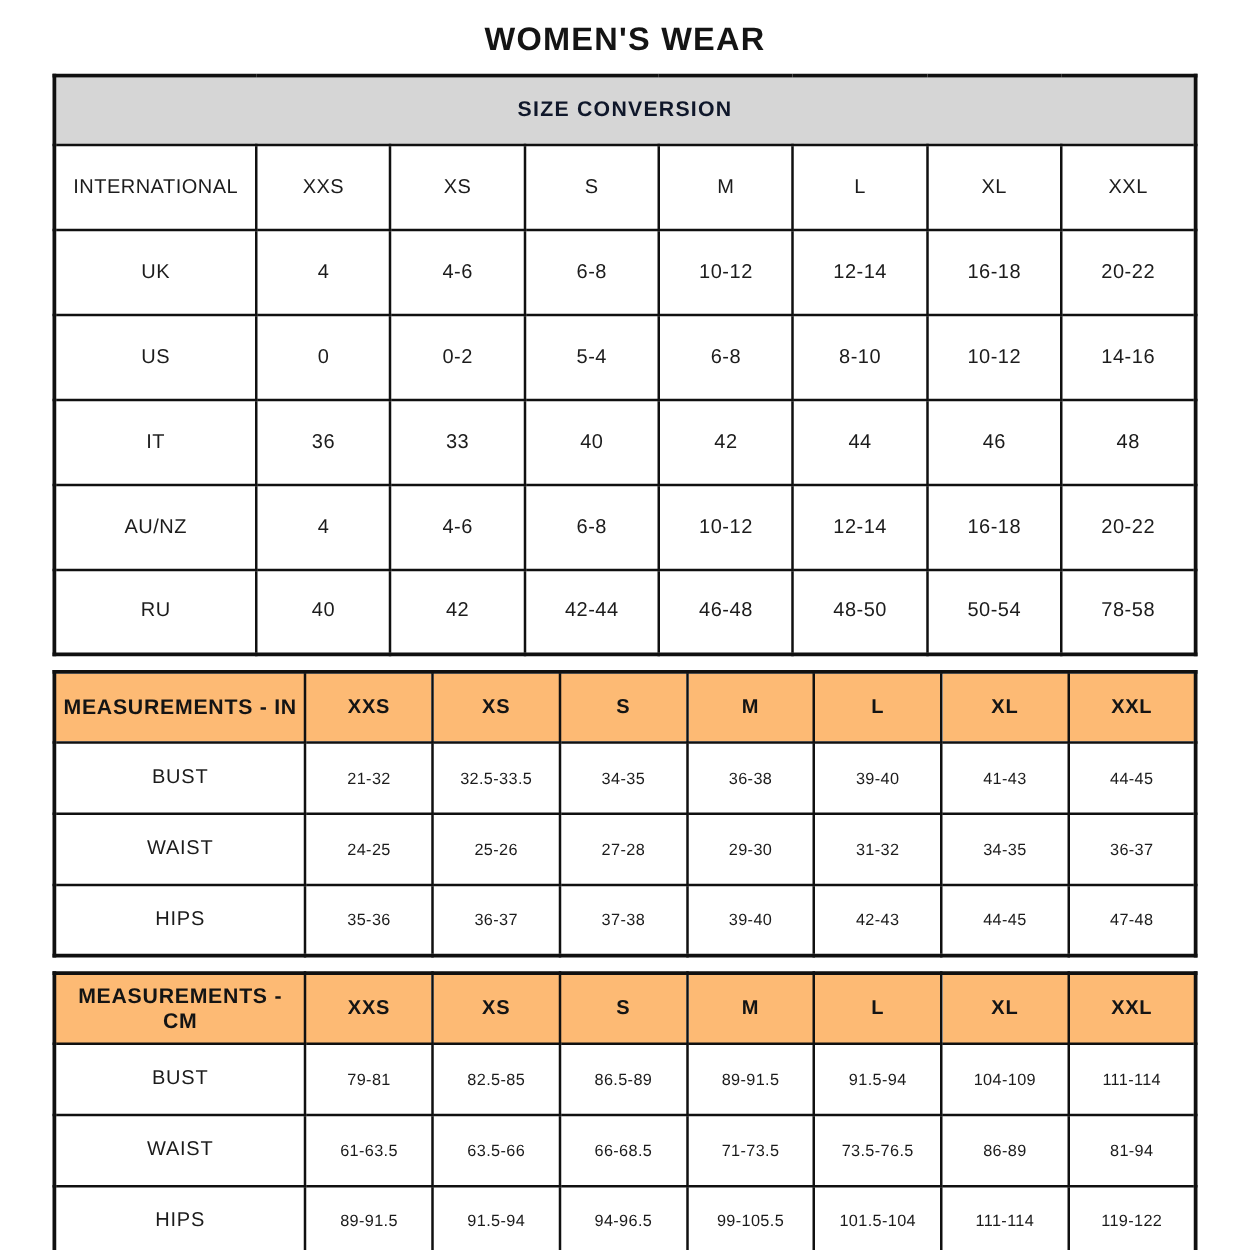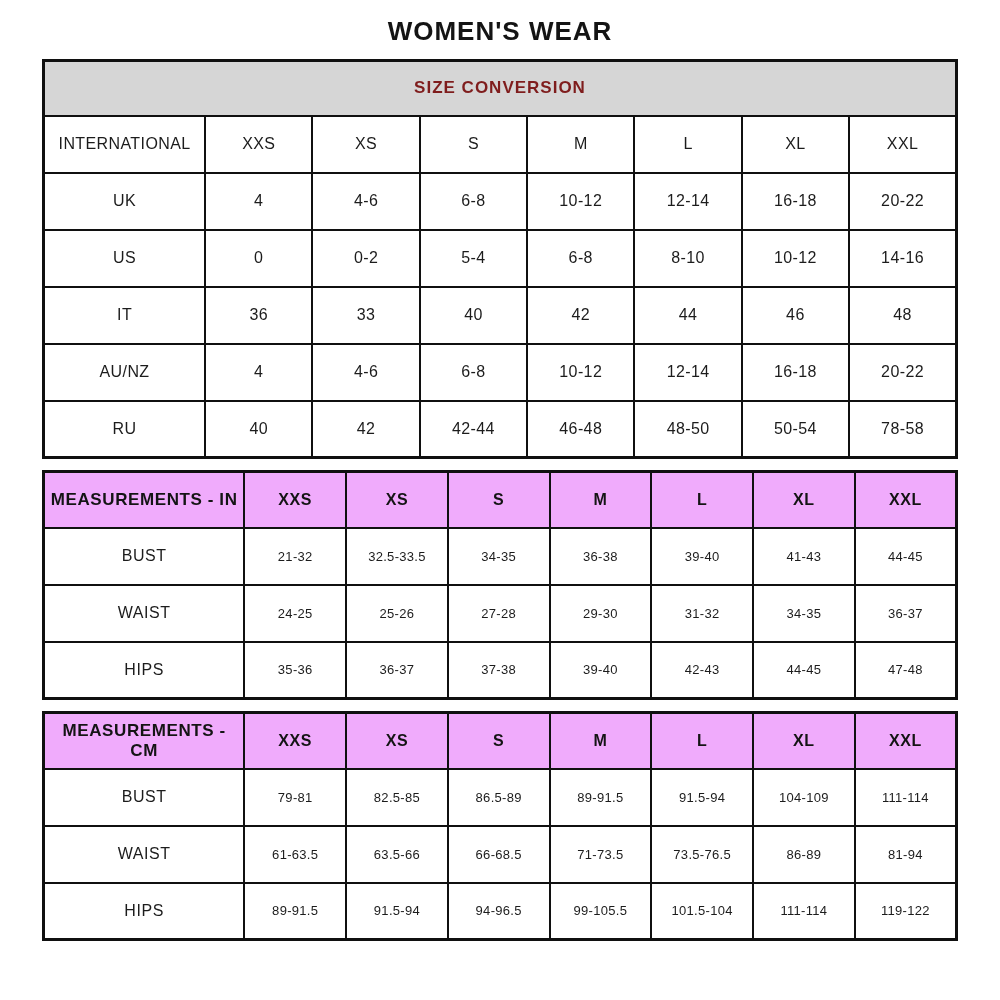--- a/index.html
+++ b/index.html
@@ -32,29 +32,29 @@
   }
   
   .t1 col.label-col { width: 17.7%; }
   .t1 col.size-col { width: 11.757%; }
   .t1 .banner {
     background: #d6d6d6;
     height: 55px;
     font-weight: bold;
     font-size: 17px;
     letter-spacing: 1px;
-    color: #7f1d1d;
-  }
-  .t1 td { height: 57px; font-size: 16px; letter-spacing: 0.4px; }
+    color: #0f172a;
+  }
+  .t1 td { height: 68px; font-size: 16px; letter-spacing: 0.4px; }
   
   .tm { margin-top: 11px; }
   .tm col.label-col { width: 22%; }
   .tm col.size-col { width: 11.143%; }
   .tm th {
-    background: #f0abfc;
+    background: #fdba74;
     height: 56px;
     font-weight: bold;
     font-size: 16px;
     letter-spacing: 0.6px;
     color: #141414;
   }
   .tm th.mlabel { font-size: 17px; }
   .tm td { height: 57px; font-size: 13px; letter-spacing: 0.3px; }
   .tm td.row-label { font-size: 16px; letter-spacing: 0.6px; }
 </style>

